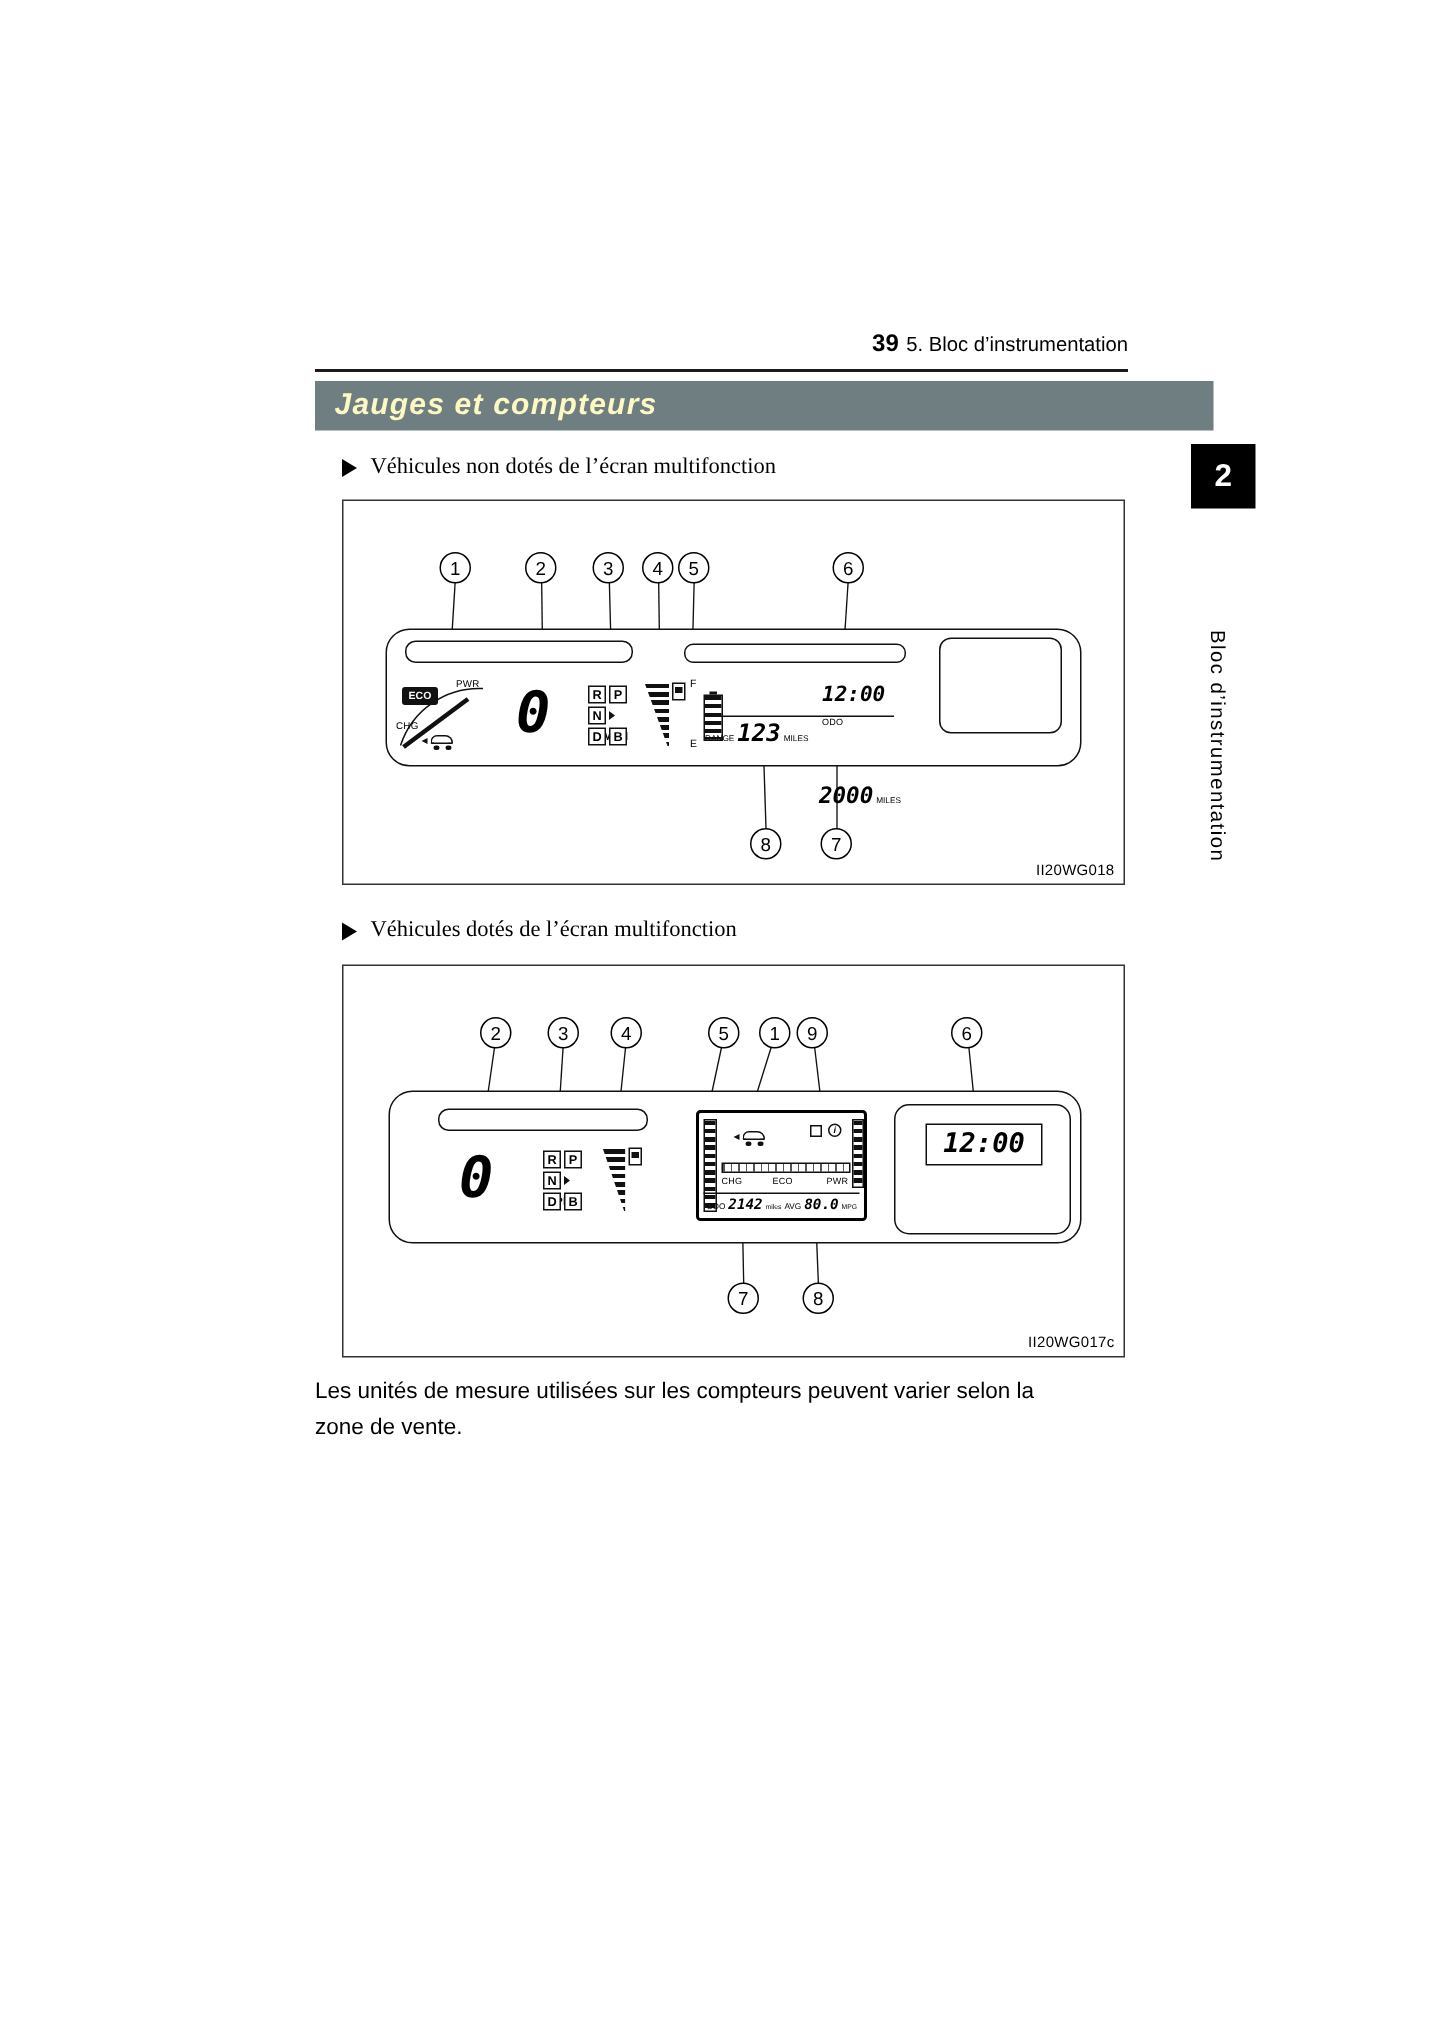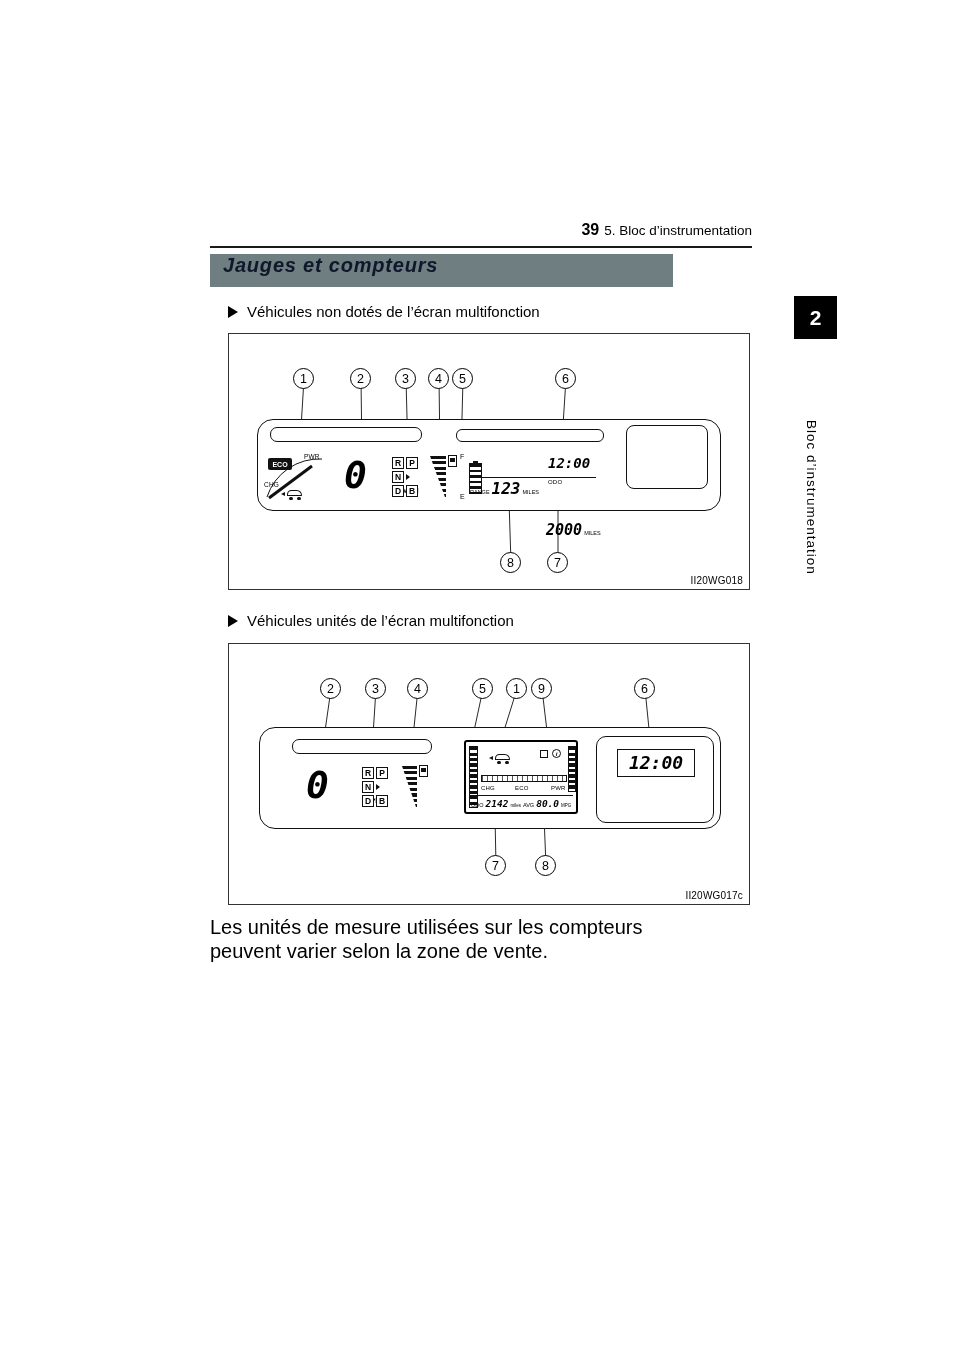--- a/index.html
+++ b/index.html
@@ -5,29 +5,29 @@
   * { margin:0; padding:0; box-sizing:border-box; }
   html,body { background:#fff; }
   body { font-family:"Liberation Sans","DejaVu Sans",sans-serif; color:#000; }
   .page { position:relative; width:960px; height:1358px; background:#fff; overflow:hidden; }
 
   .header { position:absolute; top:221px; left:210px; width:542px; display:flex; justify-content:flex-end; align-items:baseline; gap:5px; }
   .pnum { font-size:16px; font-weight:bold; }
   .sec  { font-size:13.5px; }
   .rule { position:absolute; top:246px; left:210px; width:542px; height:1.5px; background:#1a1a1a; }
 
-  .banner { position:absolute; top:254px; left:210px; width:463px; height:33px; background:var(--banner,#6f7e81); color:#0f172a; display:flex; padding-left:13px; }
+  .banner { position:absolute; top:254px; left:210px; width:599px; height:33px; background:var(--banner,#6f7e81); color:#fef9c3; display:flex; align-items:center; padding-left:13px; }
   .banner span { font-size:20px; font-weight:bold; font-style:italic; letter-spacing:0.8px; }
 
   .side-tab { position:absolute; left:794px; top:296px; width:43px; height:43px; background:#000; color:#fff; display:flex; align-items:center; justify-content:center; }
   .side-tab span { font-size:21px; font-weight:bold; }
   .side-label { position:absolute; left:804px; top:420px; writing-mode:vertical-rl; font-size:13.5px; letter-spacing:1px; }
 
   .bullet { position:absolute; left:228px; display:flex; align-items:center; gap:9px; }
-  .bullet .txt { font-size:15px; }
+  .bullet .txt { font-size:15px;font-family:Liberation Serif, serif; }
   .tri { width:0; height:0; border-left:10px solid #000; border-top:6px solid transparent; border-bottom:6px solid transparent; }
 
   .figbox { position:absolute; left:228px; width:522px; border:1px solid #333; background:#fff; }
   #fig1 { top:333px; height:257px; }
   #fig2 { top:643px; height:262px; }
   .figcode { position:absolute; right:6px; bottom:3px; font-size:10px; letter-spacing:0.2px; }
 
   .lines { position:absolute; left:0; top:0; pointer-events:none; }
   .lines line { stroke:#111; stroke-width:0.9; }
   .co { position:absolute; width:21px; height:21px; border:1.5px solid #000; border-radius:50%; background:#fff; display:flex; align-items:center; justify-content:center; font-size:12.5px; z-index:3; }
@@ -66,21 +66,21 @@
   .inforound { position:absolute; width:9px; height:9px; border:1px solid #111; border-radius:50%; display:flex; align-items:center; justify-content:center; font-size:6px; font-weight:bold; font-style:italic; }
   .minirect { position:absolute; border:1px solid #111; background:#fff; }
 
   .odorow { position:absolute; display:flex; align-items:baseline; }
 
   .clockbox { position:absolute; border:1px solid #111; display:flex; align-items:center; justify-content:center; background:#fff; }
 
   .speedval { position:absolute; font-size:38px; }
   .mph { position:absolute; font-size:7.5px; font-weight:bold;margin-left:32px; }
 
-  .footer-text { position:absolute; left:210px; top:916px; width:506px; font-size:20px; line-height:23.5px; }
+  .footer-text { position:absolute; left:210px; top:916px; width:506px; font-size:15px; line-height:23.5px; }
   .watermark { position:absolute; left:585px; top:1314px; font-size:27px; font-weight:bold; color:var(--watermark,#b4bac0); letter-spacing:0.5px; }
 </style>
 </head>
 <body>
 
 <div class="page">
 
   <div class="header">
     <span class="pnum">39</span>
     <span class="sec">5. Bloc d’instrumentation</span>
@@ -183,21 +183,21 @@
         <span class="seg" style="font-size:15px;">2000</span>
         <span style="font-size:5.5px;">MILES</span>
       </div>
     </div>
 
     <div class="figcode">II20WG018</div>
   </div>
 
   <div class="bullet" style="top:612px;">
     <span class="tri"></span>
-    <span class="txt">Véhicules unités de l’écran multifonction</span>
+    <span class="txt">Véhicules dotés de l’écran multifonction</span>
   </div>
 
   <div class="figbox" id="fig2">
     <svg class="lines" width="522" height="262">
       <line x1="102" y1="45" x2="91" y2="122"></line>
       <line x1="147" y1="45" x2="142" y2="122"></line>
       <line x1="189" y1="45" x2="181" y2="122"></line>
       <line x1="254" y1="45" x2="242" y2="101"></line>
       <line x1="288" y1="45" x2="268" y2="109"></line>
       <line x1="313" y1="45" x2="320" y2="104"></line>

